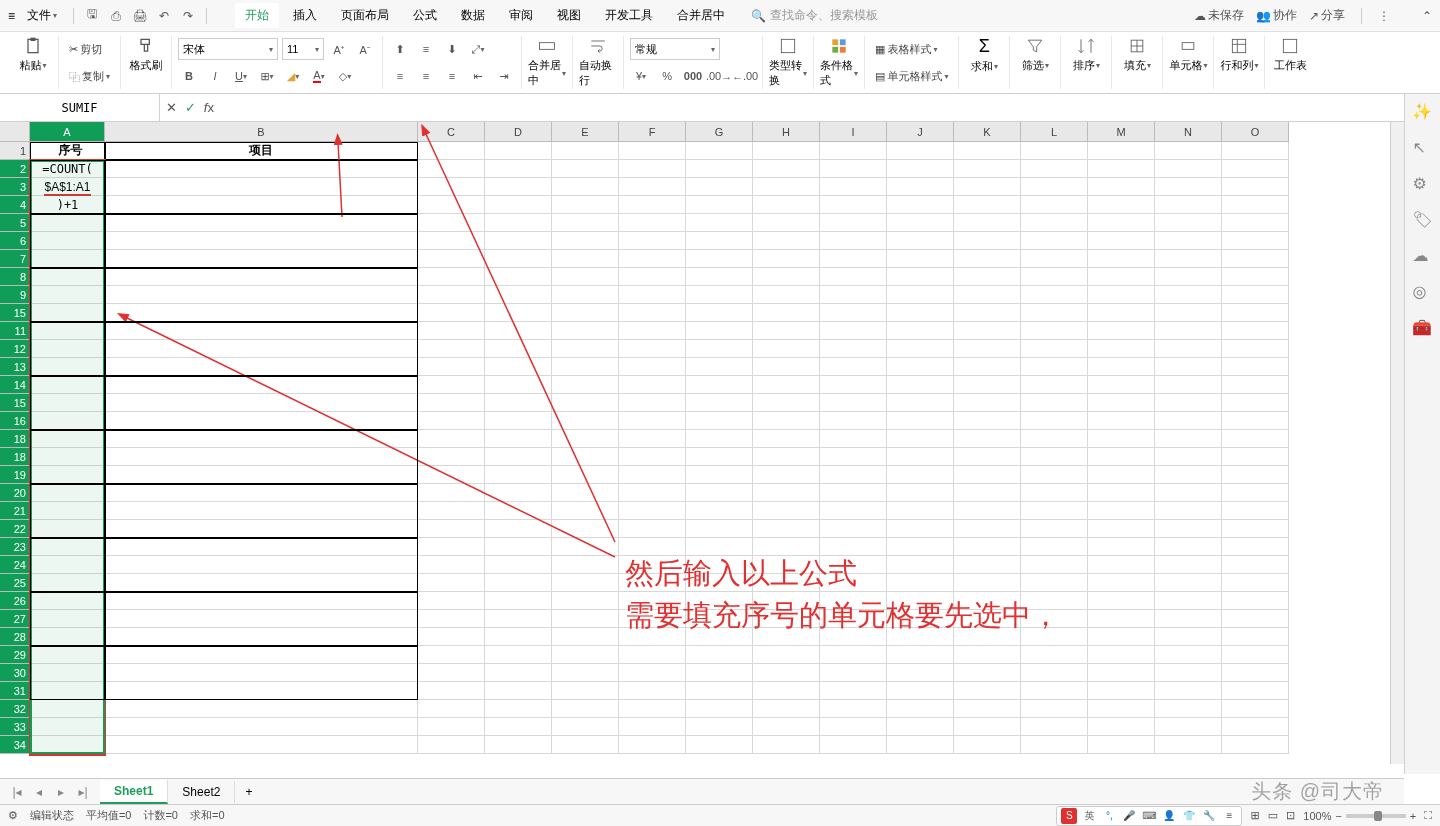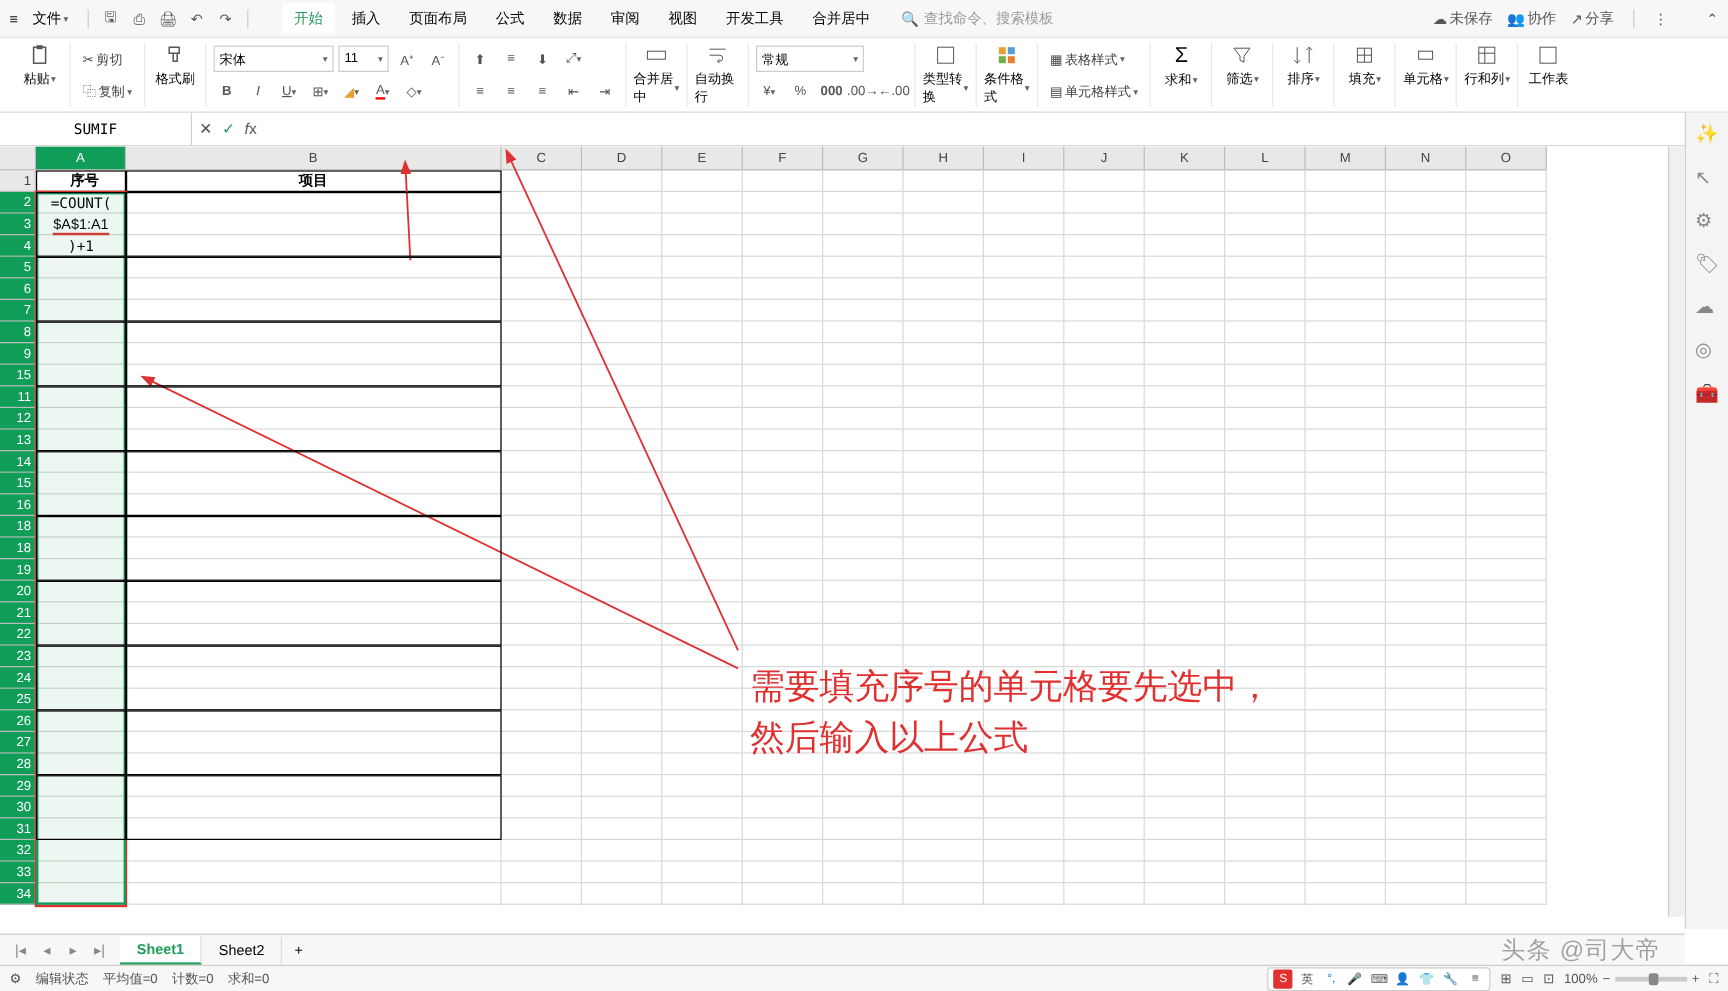--- a/index.html
+++ b/index.html
@@ -929,22 +929,22 @@
     </div>
 
   <div class="thick-box" style="left:30px; top:20px; width:75px; height:18px;"></div>
   <div class="thick-box" style="left:105px; top:20px; width:313px; height:18px;"></div>
 
   <div class="red-selection" style="left:29px; top:37px; width:77px; height:597px;"></div>
 
   <div class="sel-range" style="left:30px; top:38px; width:75px; height:594px;"></div>
 
   <div class="annotation big" style="left:625px; top:430px;">
+    <div>然后输入以上公式</div>
     <div>需要填充序号的单元格要先选中，</div>
-    <div>然后输入以上公式</div>
   </div>
 
   <svg style="position:absolute; top:0; left:0; width:100%; height:100%; pointer-events:none;">
     <defs>
         <marker id="ah" markerWidth="10" markerHeight="10" refX="2" refY="3" orient="auto">
           <path d="M0,0 L0,6 L8,3 z" fill="#e03030"></path>
         </marker>
       </defs>
     <line x1="342" y1="95" x2="338" y2="20" stroke="#e03030" stroke-width="1.5" marker-end="url(#ah)"></line>
     <line x1="615" y1="420" x2="425" y2="10" stroke="#e03030" stroke-width="1.5" marker-end="url(#ah)"></line>

